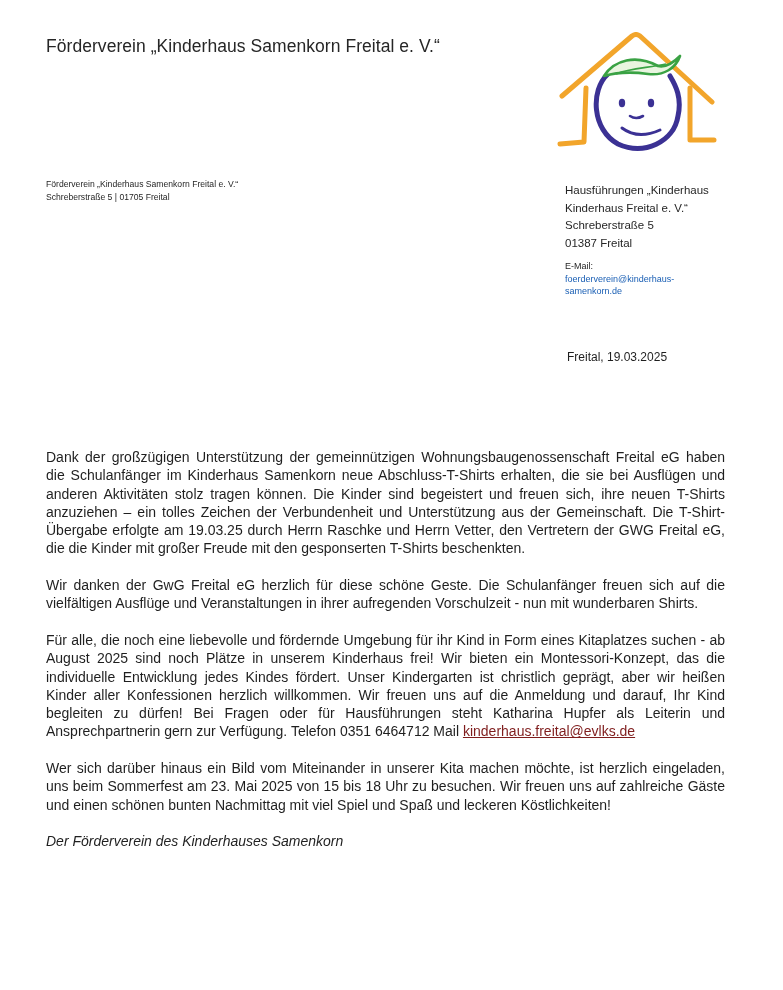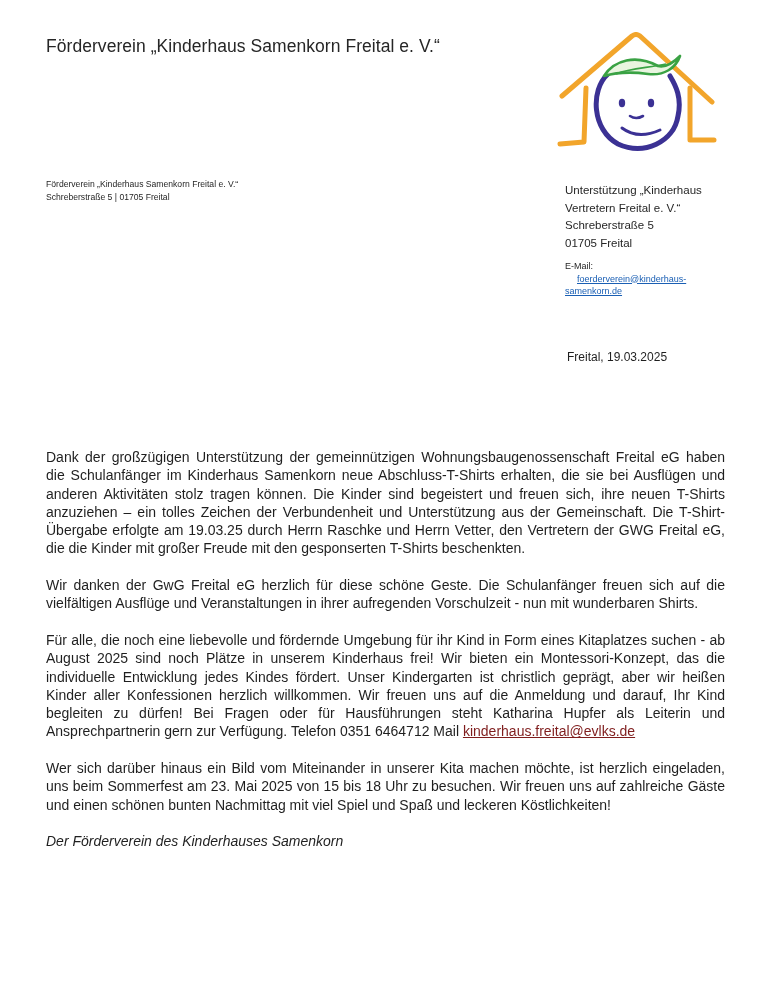--- a/index.html
+++ b/index.html
@@ -54,23 +54,21 @@
       position: absolute;
       left: 565px;
       top: 260px;
       font-size: 9px;
       line-height: 12.5px;
       color: #262626;
       white-space: nowrap;
     }
     .email-link {
       color: #1a5fb4;
-      text-decoration: underline;
       cursor: pointer;
-      margin-left: 12px;
     }
     .date-line {
       position: absolute;
       left: 567px;
       top: 350px;
       font-size: 12px;
       color: #1f1f1f;
       white-space: nowrap;
     }
     .body-text {
@@ -116,24 +114,24 @@
   <path d="M48 44 C58 28 80 22 102 34 C110 36 118 30 124 24 C120 36 108 44 92 42 C78 40 62 40 48 44 Z" fill="#e9f5e0" stroke="#3aa244" stroke-width="2.6" stroke-linejoin="round"></path>
   <path d="M60 42 C74 36 92 36 110 32" fill="none" stroke="#3aa244" stroke-width="1.6"></path>
 </svg>
 
 <div class="sender-line">
   <div>Förderverein „Kinderhaus Samenkorn Freital e. V.“</div>
   <div>Schreberstraße 5 | 01705 Freital</div>
 </div>
 
 <div class="address-block">
-  <div>Unterstützung „Kinderhaus</div>
-  <div>Vertretern Freital e. V.“</div>
+  <div>Hausführungen „Kinderhaus</div>
+  <div>Kinderhaus Freital e. V.“</div>
   <div>Schreberstraße 5</div>
-  <div>01705 Freital</div>
+  <div>01387 Freital</div>
 </div>
 
 <div class="email-block">
   <div>E-Mail:</div>
   <a class="email-link">
     <span>foerderverein@kinderhaus-</span><br>
     <span>samenkorn.de</span>
   </a>
 </div>
 

